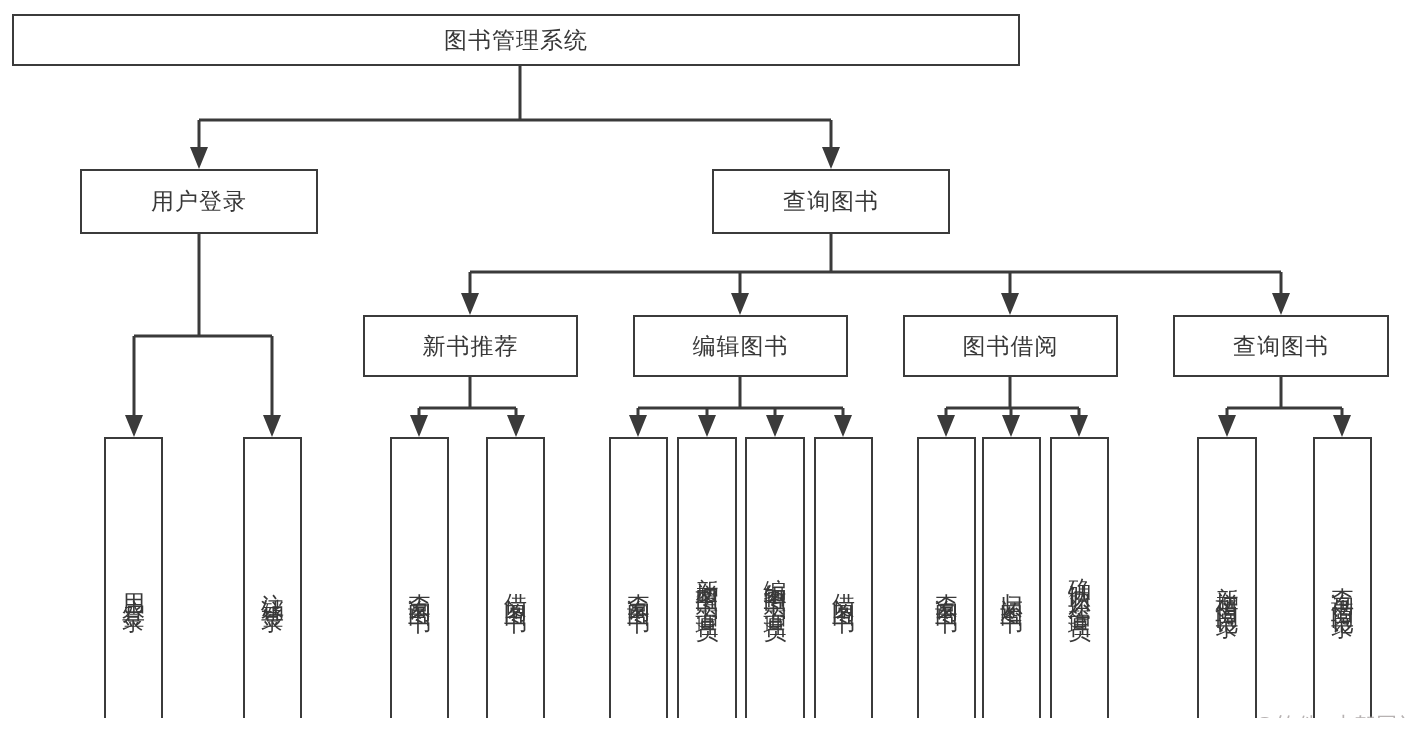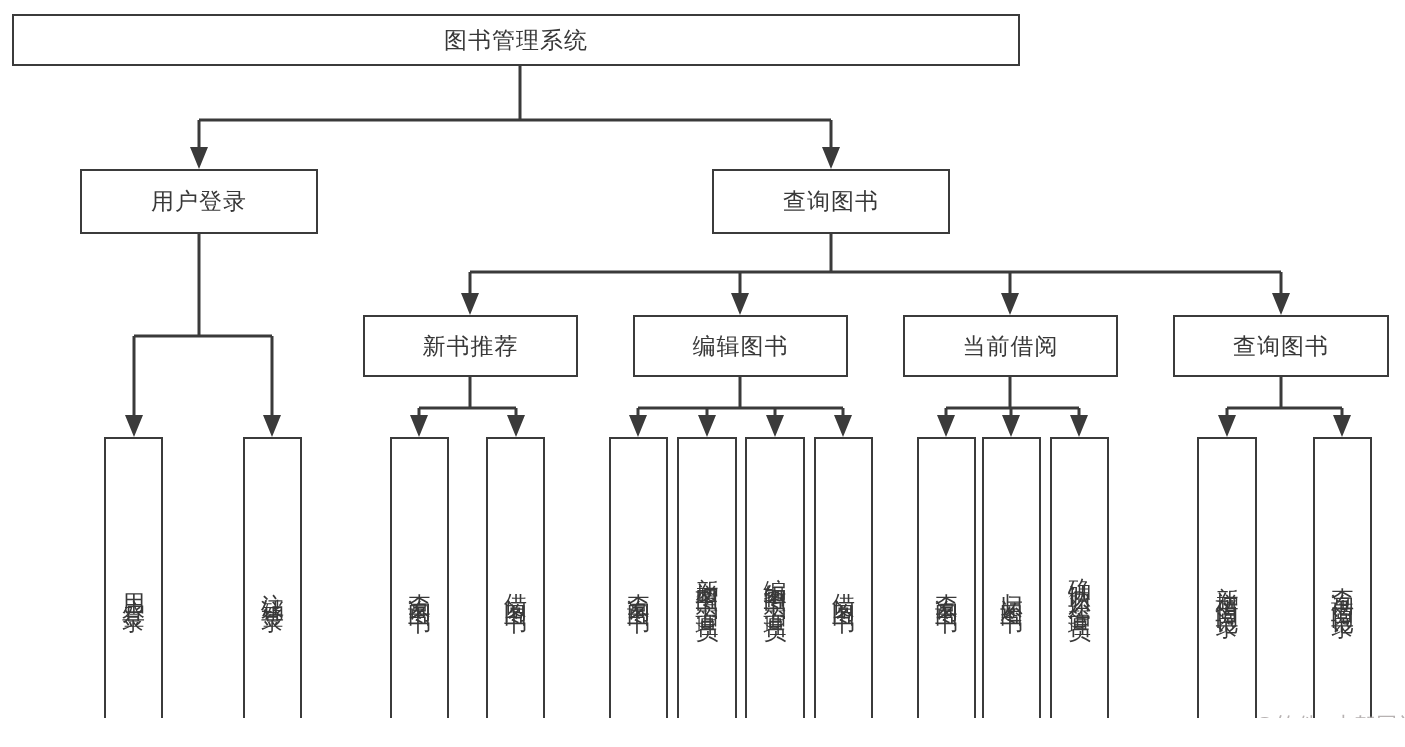--- a/index.html
+++ b/index.html
@@ -94,21 +94,21 @@
       M1333 415 H1351 L1342 437 Z"></path>
   </svg>
 
   <div class="box" style="left:12px;top:14px;width:1008px;height:52px">图书管理系统</div>
 
   <div class="box" style="left:80px;top:169px;width:238px;height:65px">用户登录</div>
   <div class="box" style="left:712px;top:169px;width:238px;height:65px">查询图书</div>
 
   <div class="box" style="left:363px;top:315px;width:215px;height:62px">新书推荐</div>
   <div class="box" style="left:633px;top:315px;width:215px;height:62px">编辑图书</div>
-  <div class="box" style="left:903px;top:315px;width:215px;height:62px">当前借阅</div>
+  <div class="box" style="left:903px;top:315px;width:215px;height:62px">图书借阅</div>
   <div class="box" style="left:1173px;top:315px;width:216px;height:62px">查询图书</div>
 
   <div class="box v" style="left:104px;top:437px;width:59px;height:299px">用户登录</div>
   <div class="box v" style="left:243px;top:437px;width:59px;height:299px">注销登录</div>
 
   <div class="box v" style="left:390px;top:437px;width:59px;height:299px">查询图书</div>
   <div class="box v" style="left:486px;top:437px;width:59px;height:299px">借阅图书</div>
 
   <div class="box v" style="left:609px;top:437px;width:59px;height:299px">查询图书</div>
   <div class="box v" style="left:677px;top:437px;width:60px;height:299px">新增图书（管理员）</div>

